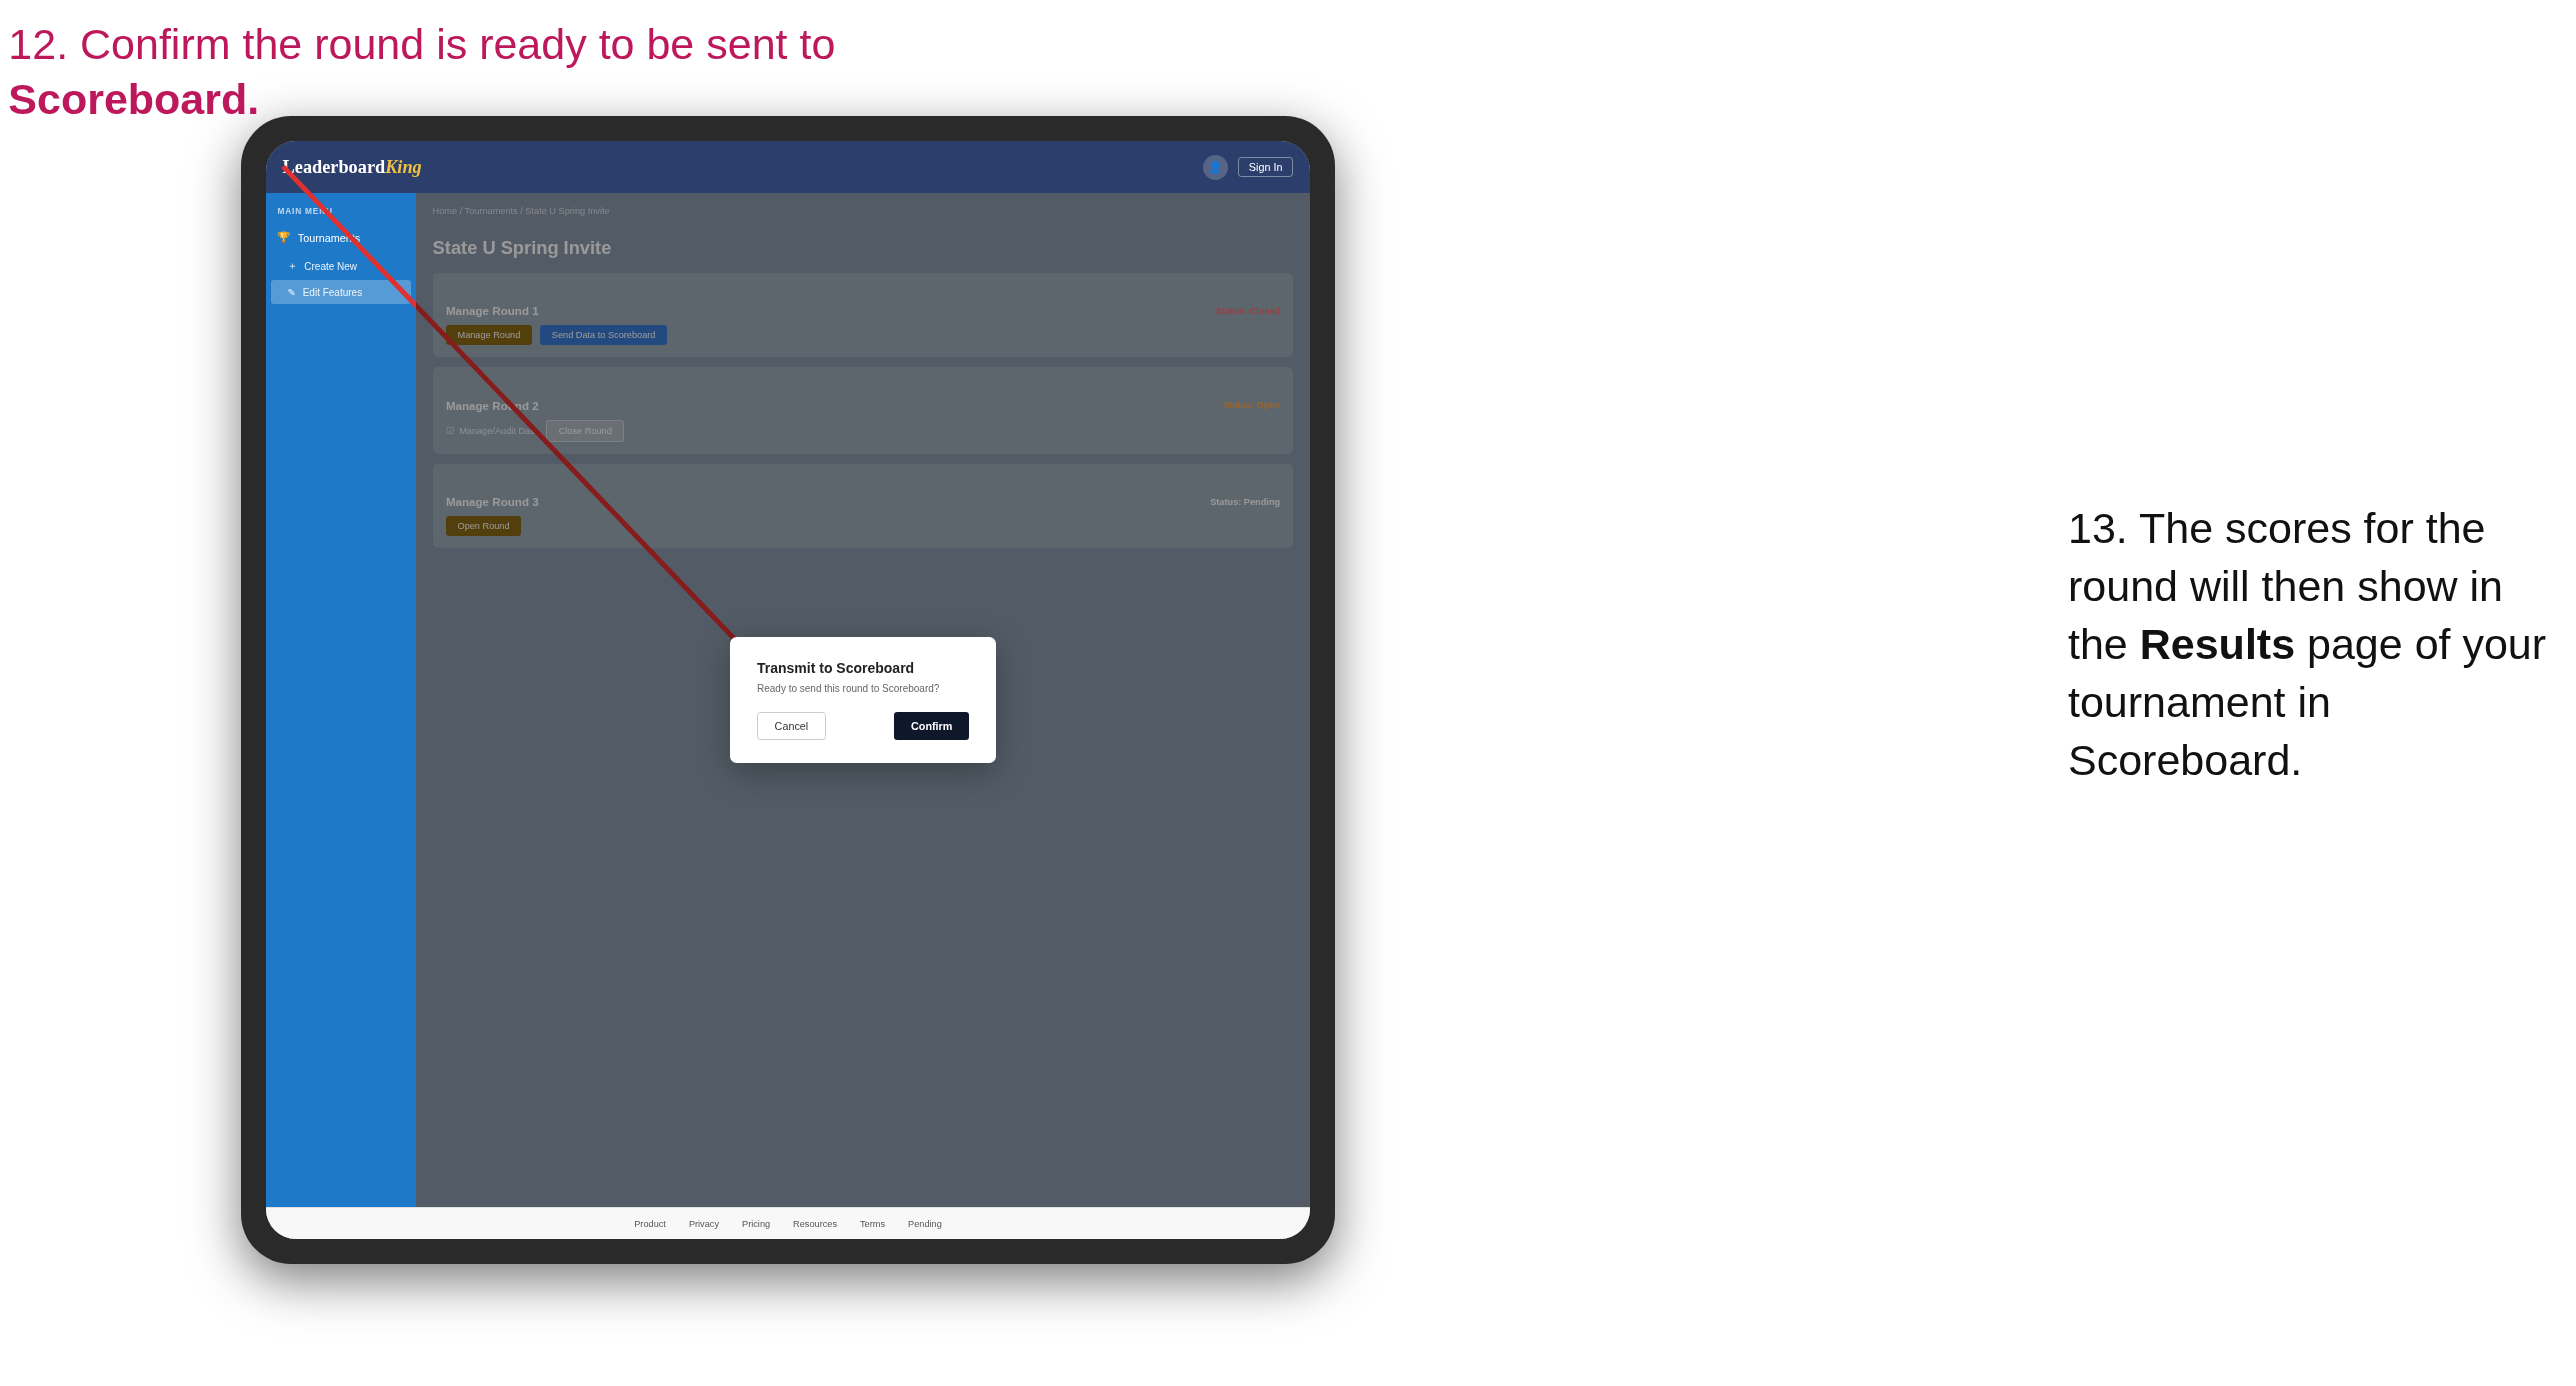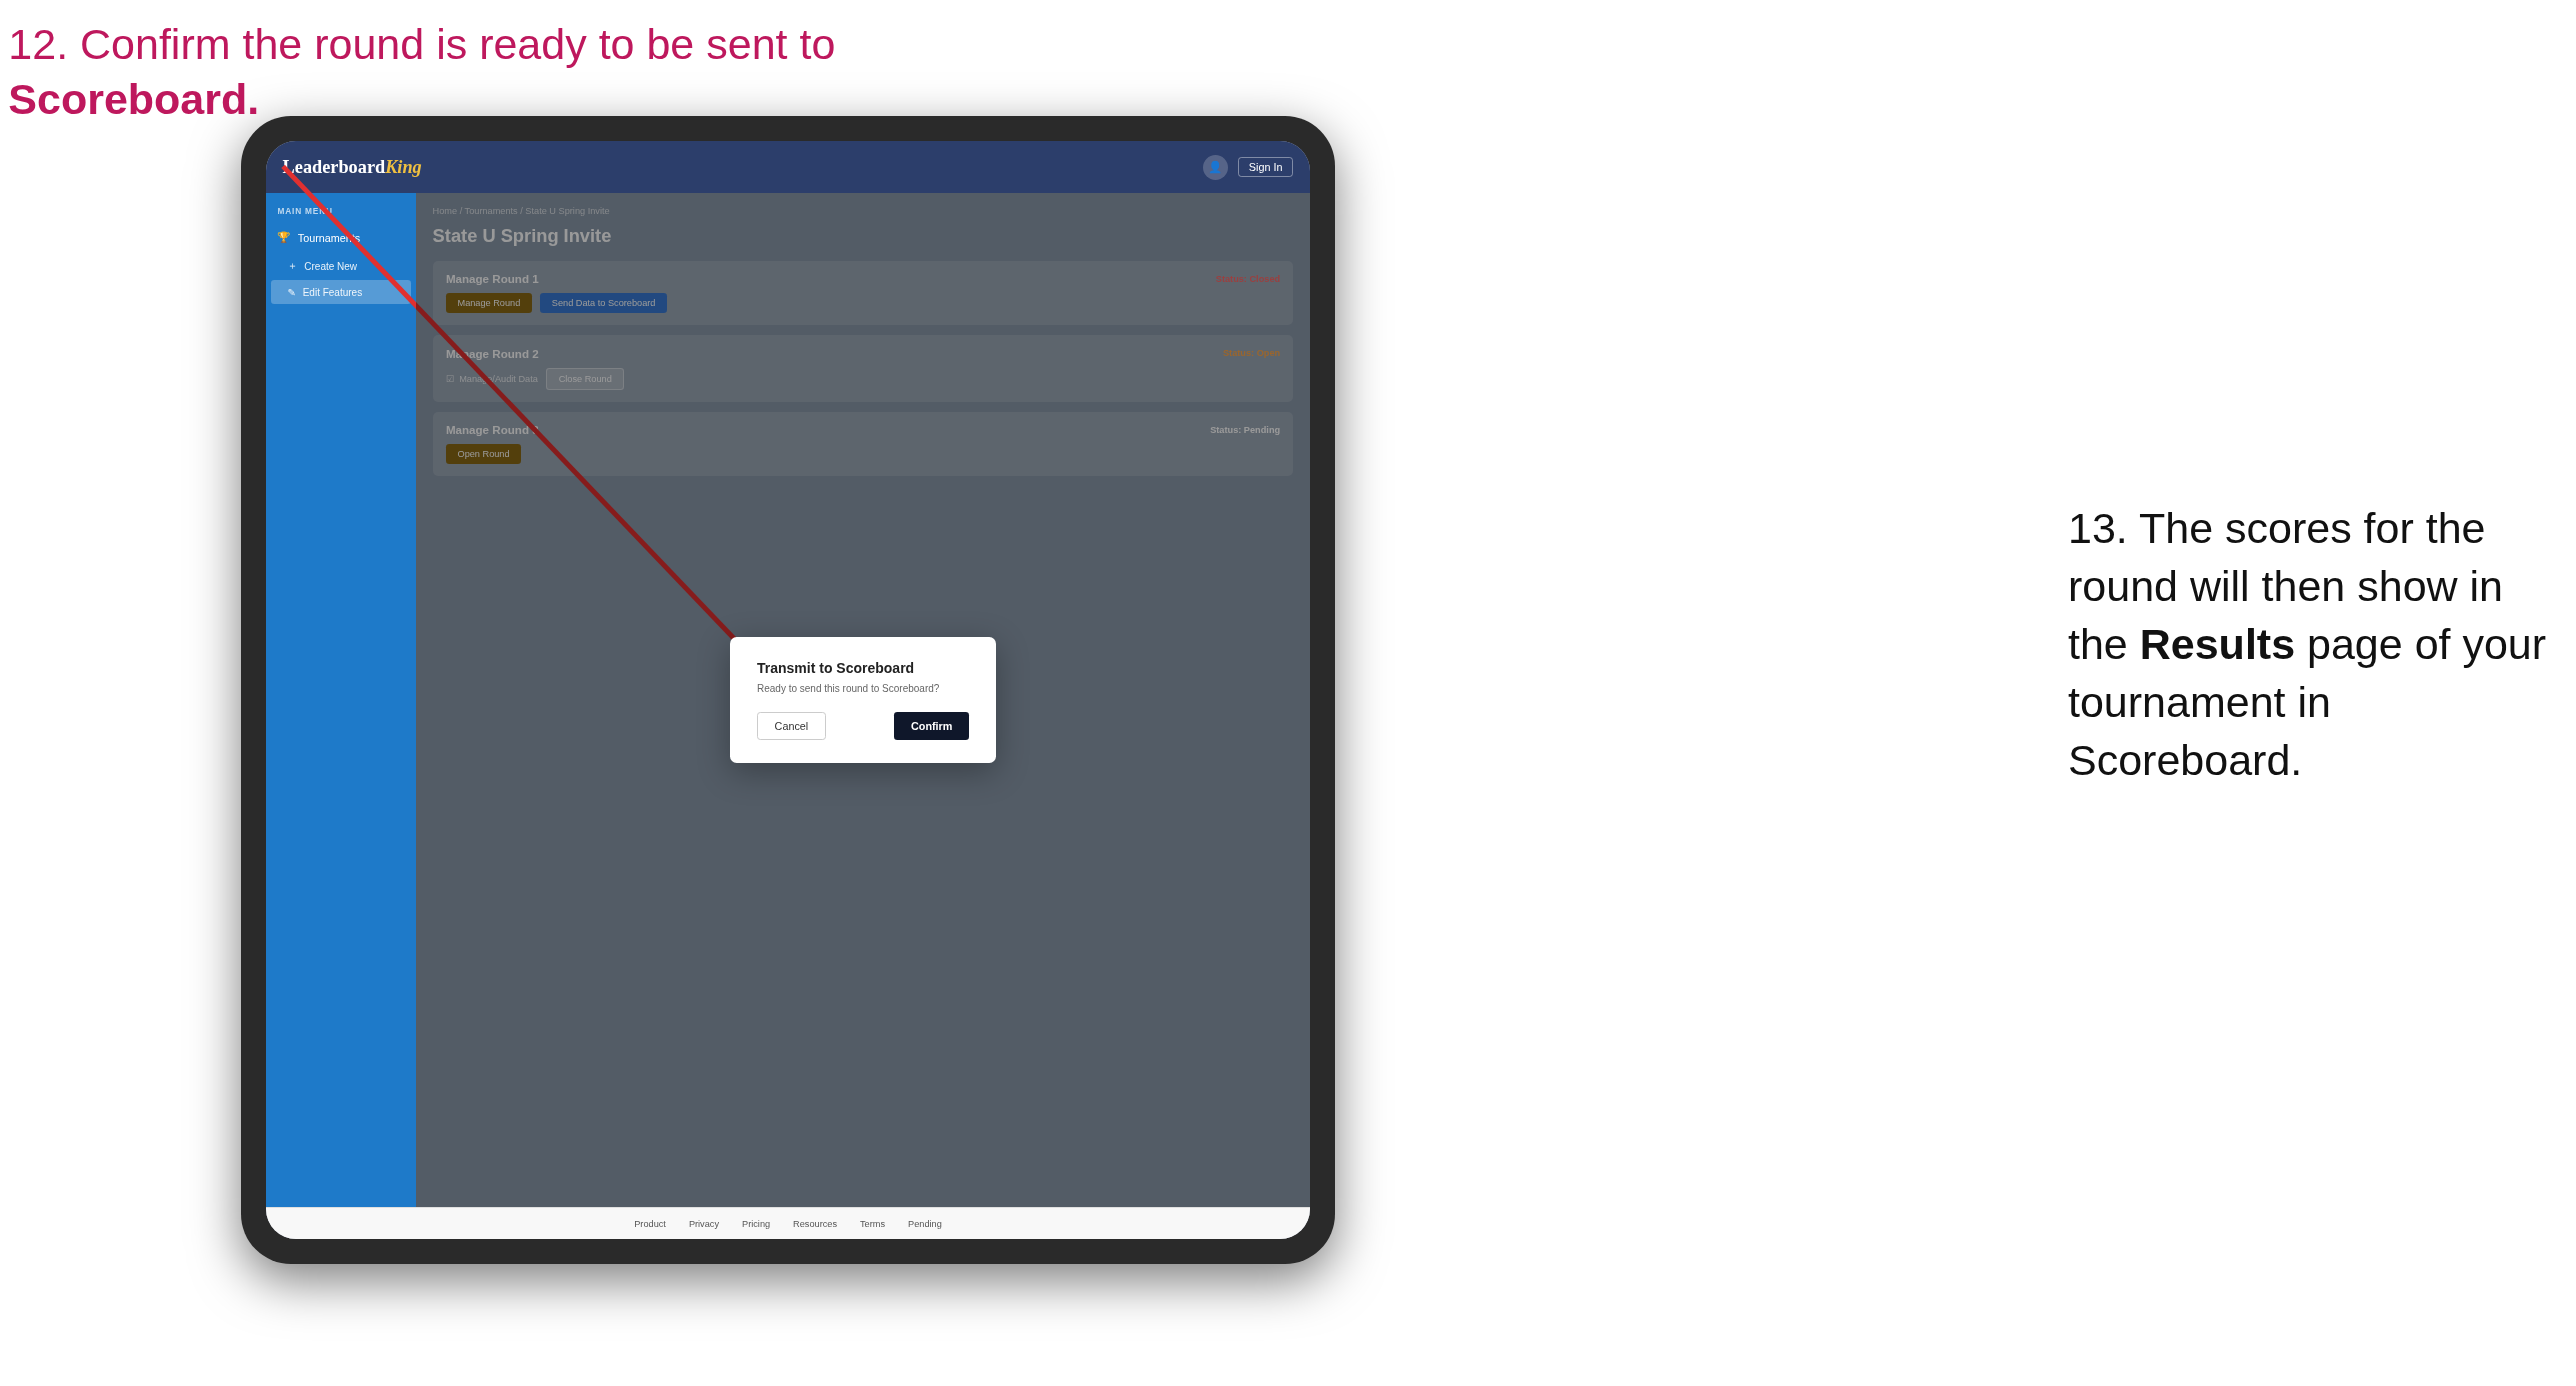--- a/index.html
+++ b/index.html
@@ -187,21 +187,21 @@
       flex: 1;
       background: #8a99aa;
       padding: 13.3px 16.6px;
       overflow-y: auto;
       position: relative;
     }
 
     .breadcrumb {
       font-size: 9.2px;
       color: rgba(255,255,255,0.7);
-      margin-bottom: 9px;
+      margin-bottom: 21px;
     }
 
     .page-title {
       font-size: 18.3px;
       font-weight: 700;
       color: #fff;
       margin-bottom: 13.3px;
     }
 
     
@@ -210,20 +210,21 @@
       border-radius: 5px;
       padding: 11.6px 13.3px;
       margin-bottom: 10px;
     }
 
     .round-header {
       display: flex;
       align-items: center;
       justify-content: space-between;
       margin-bottom: 8.3px;
+      margin-top: 20px;
     }
 
     .round-title {
       font-size: 11.6px;
       font-weight: 600;
       color: #fff;
     }
 
     .status-badge {
       font-size: 9.2px;

